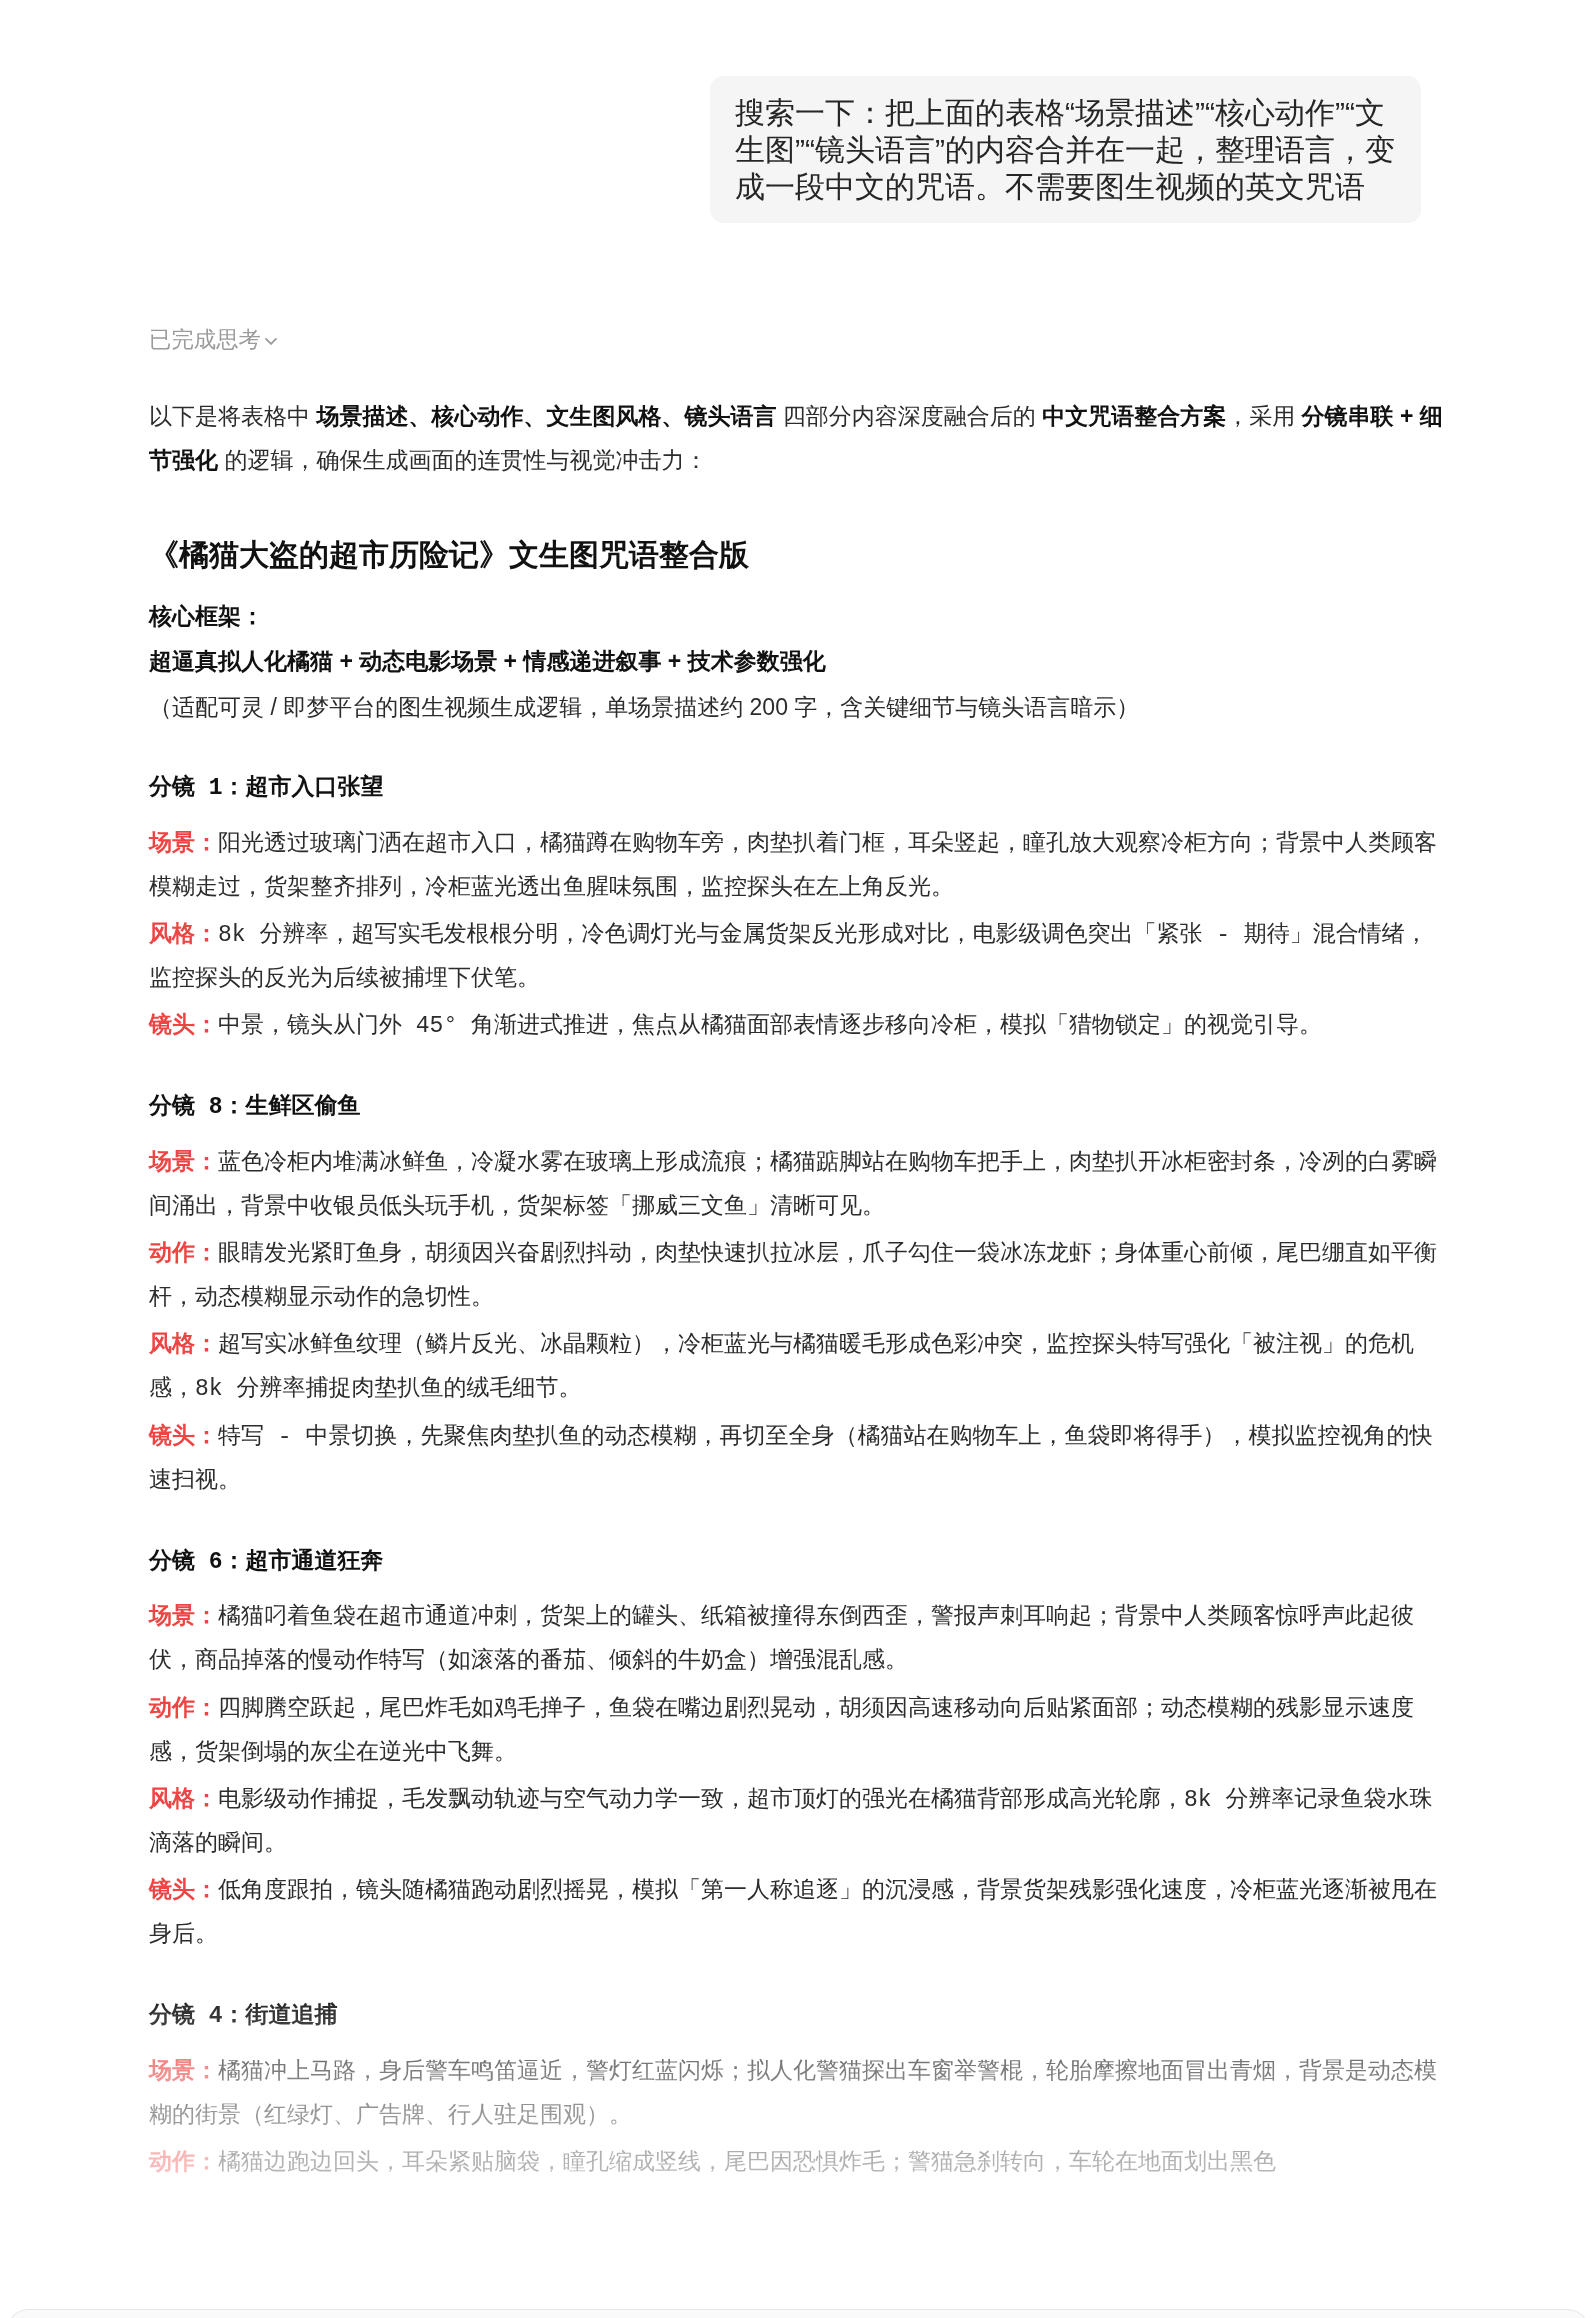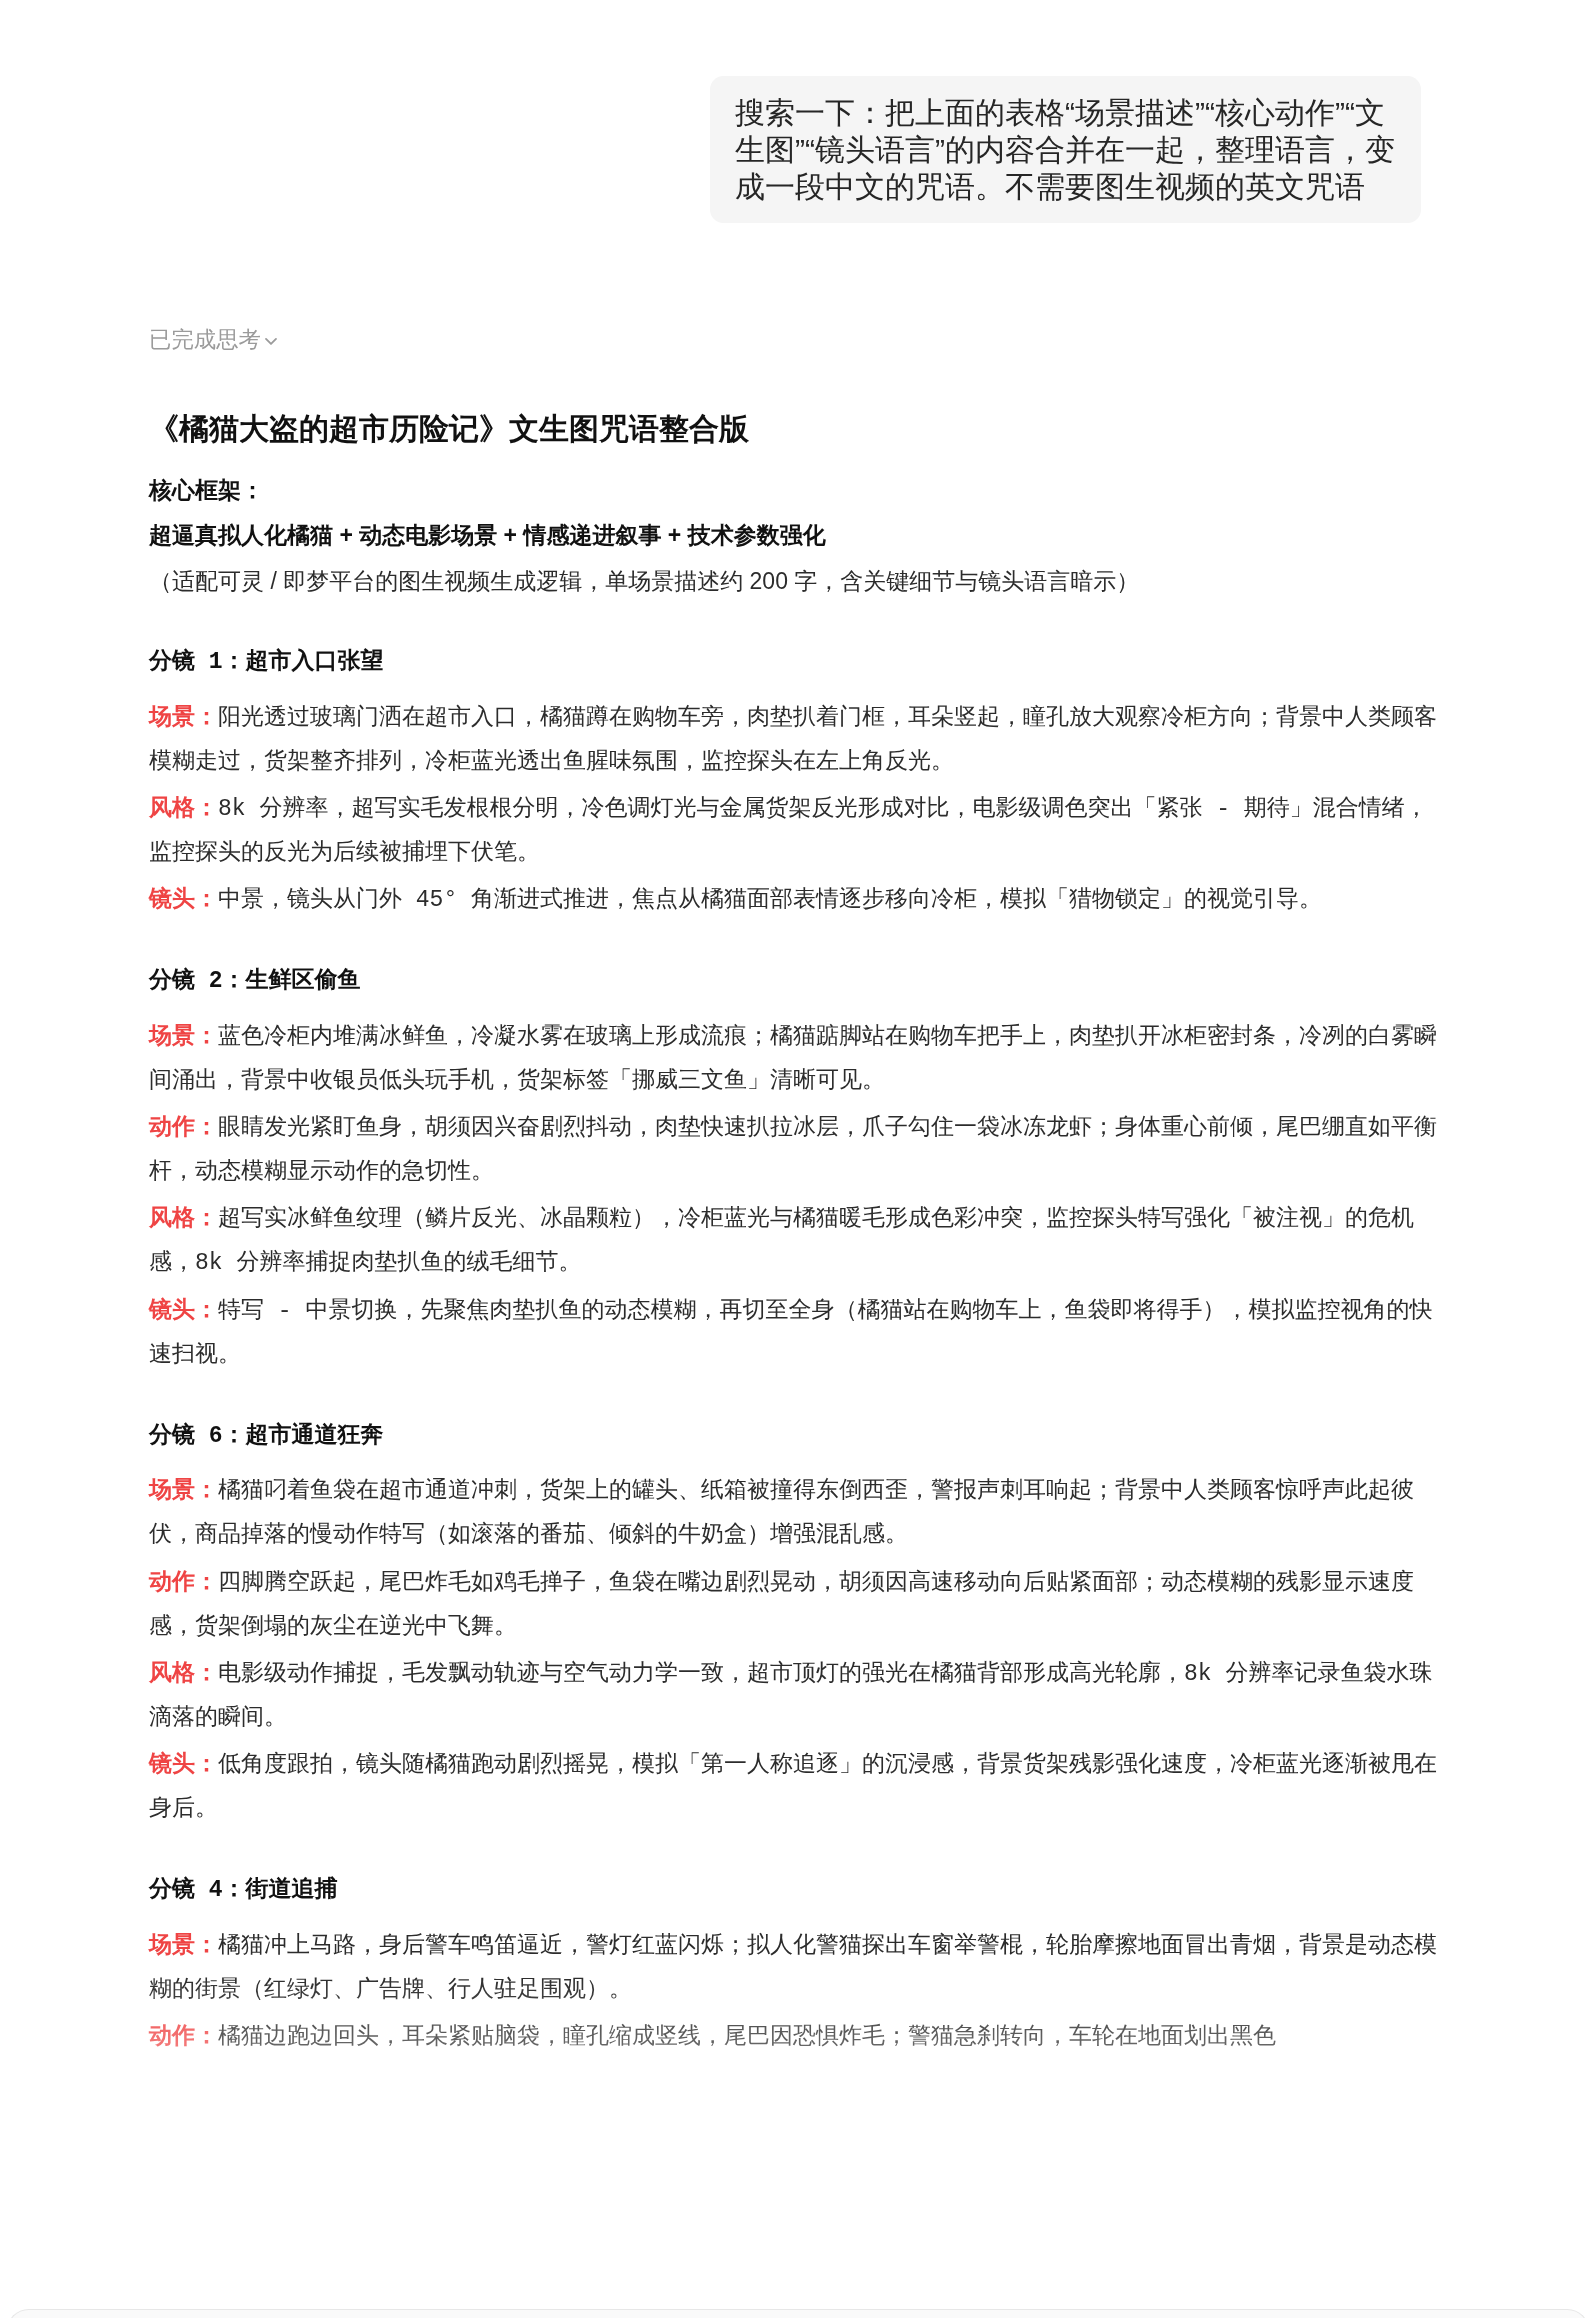--- a/index.html
+++ b/index.html
@@ -72,33 +72,34 @@
   <div class="thinking-row">
     <span>已完成思考</span>
     <span>
       <svg width="20" height="20" viewBox="0 0 24 24">
         <path d="M6 9.5 L12 15.5 L18 9.5" fill="none" stroke="#9b9b9b" stroke-width="2.2" stroke-linecap="round" stroke-linejoin="round"></path>
       </svg>
     </span>
   </div>
 
   <div class="response">
+    <p class="intro" id="intro"><span>以下是将表格中 </span><strong>场景描述、核心动作、文生图风格、镜头语言</strong><span> 四部分内容深度融合后的 </span><strong>中文咒语整合方案</strong><span>，采用 </span><strong>分镜串联 + 细节强化</strong><span> 的逻辑，确保生成画面的连贯性与视觉冲击力：</span></p>
     <p class="resp-title">《橘猫大盗的超市历险记》文生图咒语整合版</p>
     <p class="fw-label bold">核心框架：</p>
     <p class="fw-formula bold">超逼真拟人化橘猫 + 动态电影场景 + 情感递进叙事 + 技术参数强化</p>
     <p class="fw-note">（适配可灵 / 即梦平台的图生视频生成逻辑，单场景描述约 200 字，含关键细节与镜头语言暗示）</p>
     <div id="scenes">
         <section class="scene">
     <h3 class="scene-heading">分镜 1：超市入口张望</h3>
   <p class="scene-item"><strong class="item-label">场景：</strong><span>阳光透过玻璃门洒在超市入口，橘猫蹲在购物车旁，肉垫扒着门框，耳朵竖起，瞳孔放大观察冷柜方向；背景中人类顾客模糊走过，货架整齐排列，冷柜蓝光透出鱼腥味氛围，监控探头在左上角反光。</span></p>
           <p class="scene-item"><strong class="item-label">风格：</strong><span>8k 分辨率，超写实毛发根根分明，冷色调灯光与金属货架反光形成对比，电影级调色突出「紧张 - 期待」混合情绪，监控探头的反光为后续被捕埋下伏笔。</span></p>
           <p class="scene-item"><strong class="item-label">镜头：</strong><span>中景，镜头从门外 45° 角渐进式推进，焦点从橘猫面部表情逐步移向冷柜，模拟「猎物锁定」的视觉引导。</span></p>
         </section>
         <section class="scene">
-    <h3 class="scene-heading">分镜 2：生鲜区偷鱼</h3>
+    <h3 class="scene-heading">分镜 8：生鲜区偷鱼</h3>
   <p class="scene-item"><strong class="item-label">场景：</strong><span>蓝色冷柜内堆满冰鲜鱼，冷凝水雾在玻璃上形成流痕；橘猫踮脚站在购物车把手上，肉垫扒开冰柜密封条，冷冽的白雾瞬间涌出，背景中收银员低头玩手机，货架标签「挪威三文鱼」清晰可见。</span></p>
           <p class="scene-item"><strong class="item-label">动作：</strong><span>眼睛发光紧盯鱼身，胡须因兴奋剧烈抖动，肉垫快速扒拉冰层，爪子勾住一袋冰冻龙虾；身体重心前倾，尾巴绷直如平衡杆，动态模糊显示动作的急切性。</span></p>
           <p class="scene-item"><strong class="item-label">风格：</strong><span>超写实冰鲜鱼纹理（鳞片反光、冰晶颗粒），冷柜蓝光与橘猫暖毛形成色彩冲突，监控探头特写强化「被注视」的危机感，8k 分辨率捕捉肉垫扒鱼的绒毛细节。</span></p>
           <p class="scene-item"><strong class="item-label">镜头：</strong><span>特写 - 中景切换，先聚焦肉垫扒鱼的动态模糊，再切至全身（橘猫站在购物车上，鱼袋即将得手），模拟监控视角的快速扫视。</span></p>
         </section>
         <section class="scene">
     <h3 class="scene-heading">分镜 6：超市通道狂奔</h3>
   <p class="scene-item"><strong class="item-label">场景：</strong><span>橘猫叼着鱼袋在超市通道冲刺，货架上的罐头、纸箱被撞得东倒西歪，警报声刺耳响起；背景中人类顾客惊呼声此起彼伏，商品掉落的慢动作特写（如滚落的番茄、倾斜的牛奶盒）增强混乱感。</span></p>
           <p class="scene-item"><strong class="item-label">动作：</strong><span>四脚腾空跃起，尾巴炸毛如鸡毛掸子，鱼袋在嘴边剧烈晃动，胡须因高速移动向后贴紧面部；动态模糊的残影显示速度感，货架倒塌的灰尘在逆光中飞舞。</span></p>
           <p class="scene-item"><strong class="item-label">风格：</strong><span>电影级动作捕捉，毛发飘动轨迹与空气动力学一致，超市顶灯的强光在橘猫背部形成高光轮廓，8k 分辨率记录鱼袋水珠滴落的瞬间。</span></p>

